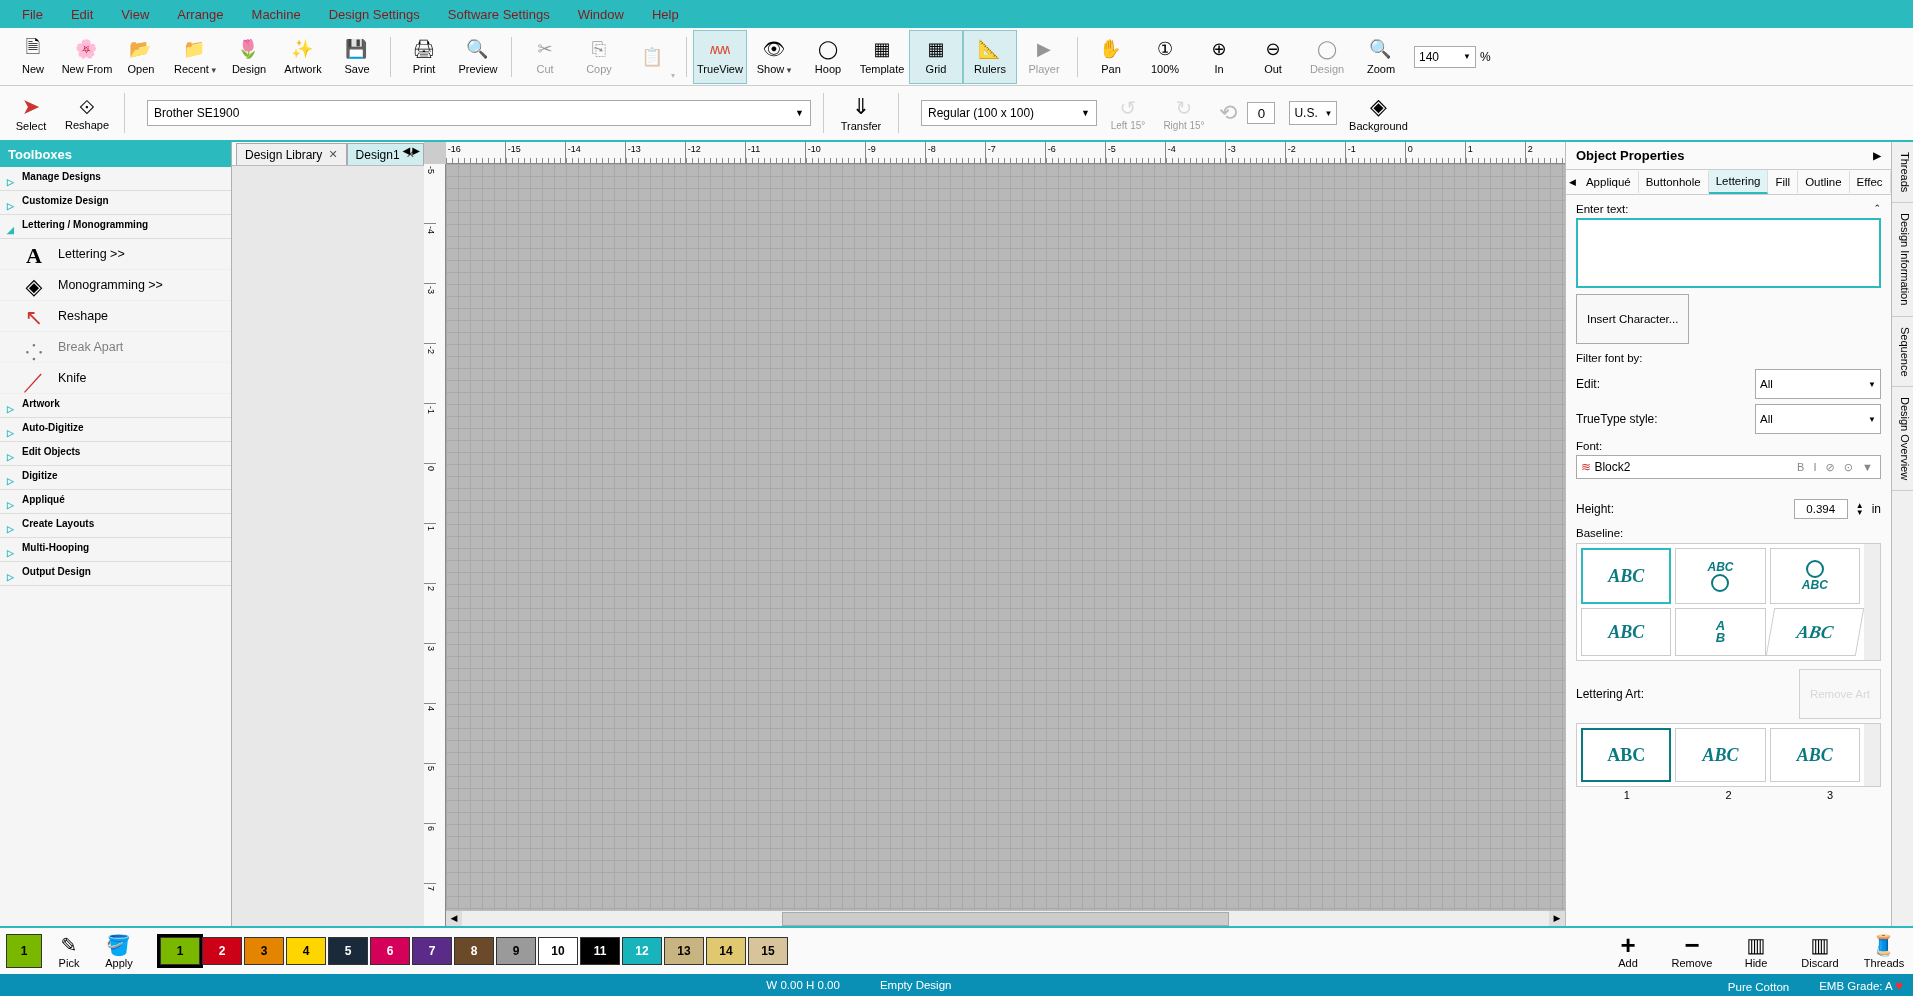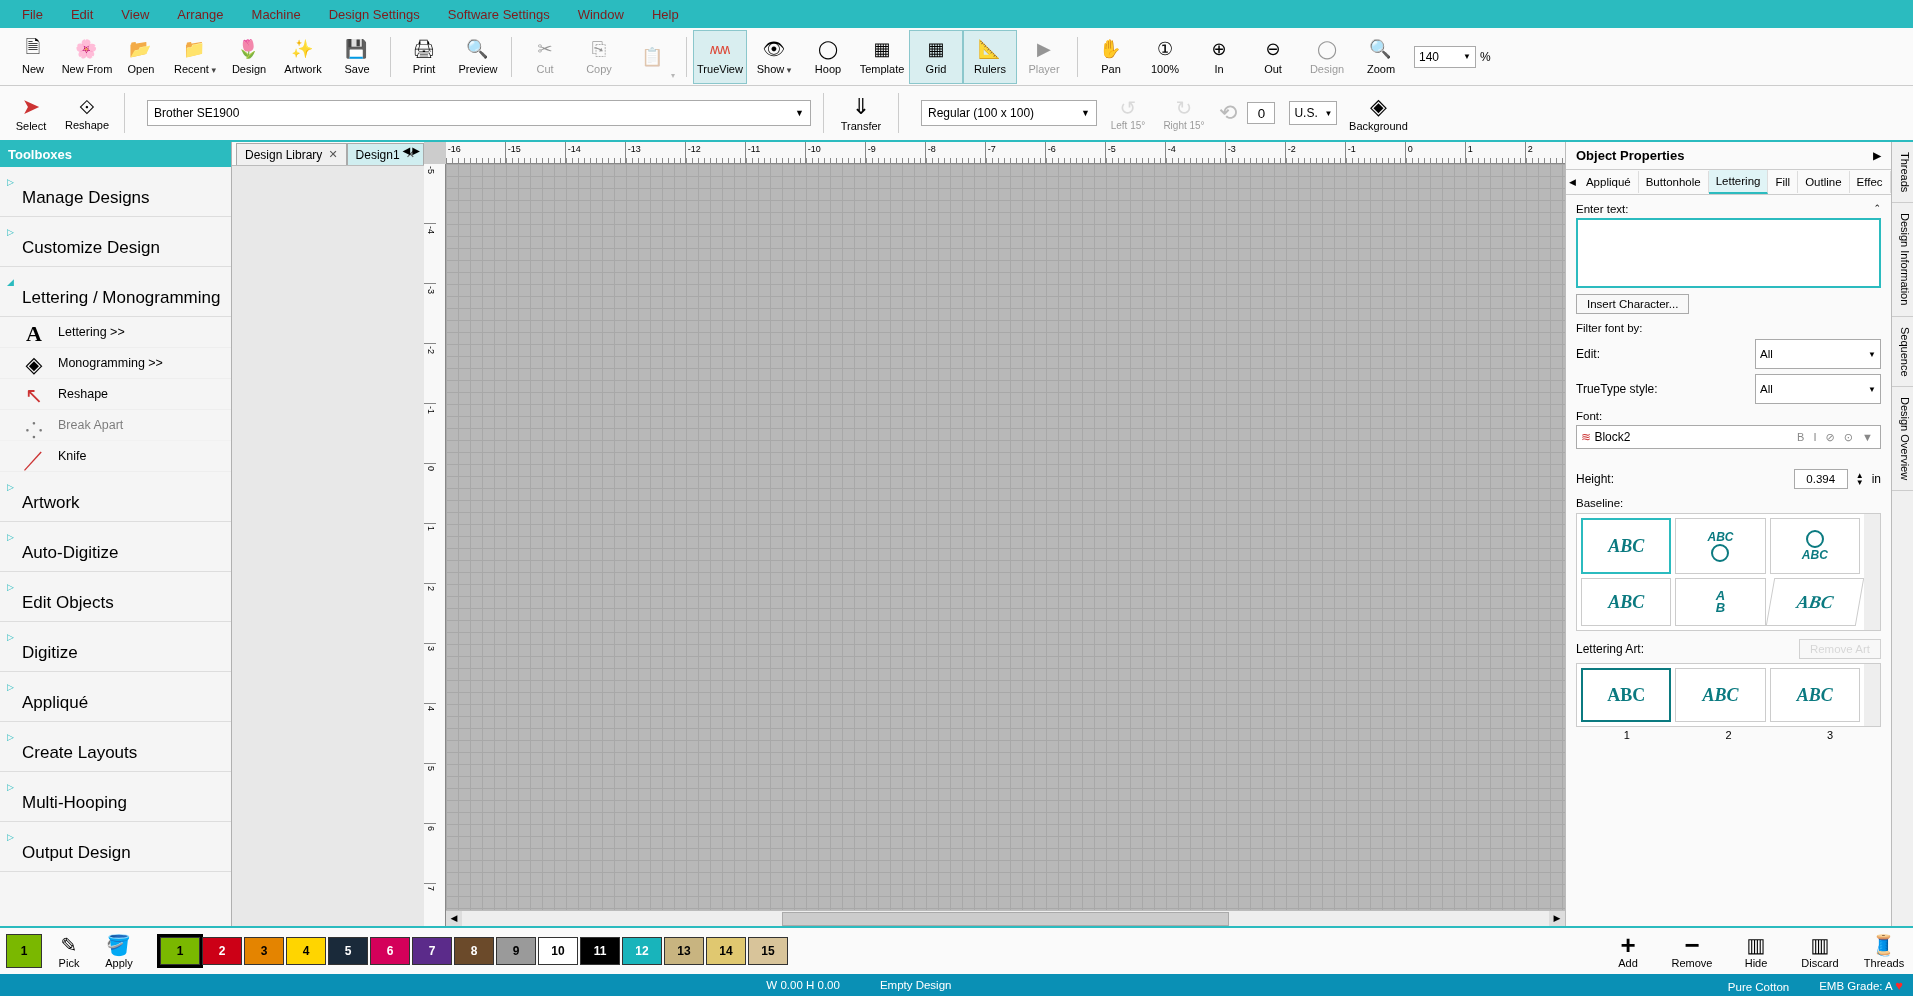--- a/index.html
+++ b/index.html
@@ -22,21 +22,21 @@
 .hoop-combo { width: 176px; height: 26px; border: 1px solid #aaa; background: #fff; display: flex; align-items: center; padding: 0 6px; justify-content: space-between; margin-left: 10px; }
 .small-input { width: 28px; height: 22px; border:1px solid #aaa; background:#fff; text-align:center; }
 .units-combo { width:48px; height:24px; border:1px solid #aaa; background:#fff; display:flex; align-items:center; padding:0 4px; justify-content:space-between; margin-left:8px;}
 .mid { flex: 1; display: flex; min-height: 0; }
 .toolboxes { width: 232px; background: #f5f5f5; border-right: 1px solid #b0b0b0; display: flex; flex-direction: column; }
 .toolboxes .hdr { background: #2bbbbf; color: #fff; font-weight: bold; font-size: 13px; padding: 5px 8px; }
 .tb-body { flex: 1; overflow-y: auto; }
 .tb-body::-webkit-scrollbar { width: 16px; }
 .tb-body::-webkit-scrollbar-track { background: #eee; }
 .tb-body::-webkit-scrollbar-thumb { background: #ccc; }
-.tb-acc { padding: 21px 10px 8px 22px; font-weight: normal; border-bottom: 1px solid #ddd; cursor: pointer; position: relative; font-size: 17px; }
+.tb-acc { padding: 4px 10px 8px 22px; font-weight: bold; border-bottom: 1px solid #ddd; cursor: pointer; position: relative; font-size: 10px; }
 .tb-acc::before { content: "▷"; position: absolute; left: 7px; font-size: 9px; top: 10px; color:#2bbbbf; }
 .tb-acc.open::before { content: "◢"; color:#2bbbbf; }
 .tb-tool { padding: 8px 10px 8px 58px; border-bottom: 1px solid #eee; cursor: pointer; position: relative; font-size:12.5px; }
 .tb-tool .tic { position: absolute; left: 20px; top: 4px; font-size: 22px; width:28px; text-align:center;}
 .canvas-col { flex: 1; display: flex; flex-direction: row; background:#e8e8e8; }
 .tabs { height: 24px; background: #fafafa; border-bottom: 1px solid #bbb; display: flex; align-items: flex-end; padding-left: 4px; position:relative; }
 .tab { height: 22px; padding: 3px 8px; border: 1px solid #aaa; border-bottom: none; background: #f0f0f0; font-size: 12px; display: flex; align-items: center; gap: 6px; cursor:pointer;}
 .tab.active { background: #d0eef0; }
 .tab .x { font-size: 11px; color: #555; }
 .tabnav { position:absolute; right:4px; top:3px; font-size:10px; display:flex; gap:2px; }
@@ -52,21 +52,21 @@
 .hscroll .arl { position:absolute; left:0; top:0; width:16px; height:16px; background:#ddd; text-align:center; line-height:14px; font-size:9px;}
 .hscroll .arr { position:absolute; right:0; top:0; width:16px; height:16px; background:#ddd; text-align:center; line-height:14px; font-size:9px;}
 .right-col { width: 326px; background: #fafafa; border-left: 1px solid #bbb; display: flex; flex-direction: column; }
 .rp-hdr { background: #fafafa; border-bottom: 1px solid #ccc; padding: 6px 10px; font-weight: bold; font-size: 13px; display:flex; justify-content:space-between; align-items:center;}
 .rp-tabs { display: flex; border-bottom: 1px solid #ccc; font-size: 11.5px; align-items:center;}
 .rp-tab { padding: 5px 7px; border-right: 1px solid #ddd; cursor: pointer; }
 .rp-tab.active { background: #e0f4f6; border-bottom: 2px solid #2bbbbf; }
 .rp-body { flex: 1; padding: 8px 10px; font-size: 12px; overflow-y: auto; }
 .rp-body label { display: block; font-size: 11.5px; margin-bottom: 3px; }
 .entertext { width: 100%; height: 70px; border: 2px solid #2bbbbf; background: #fff; margin-bottom: 6px; }
-.btn { border: 1px solid #aaa; background: #f8f8f8; padding: 3px 10px; font-size: 11.5px; cursor: pointer; }
+.btn { border: 1px solid #aaa; background: #f8f8f8; padding: 18px 10px; font-size: 11.5px; cursor: pointer; }
 .filter-row { display: flex; align-items: center; justify-content: space-between; margin: 5px 0; }
 .filter-row select, .filter-row .sel { width: 126px; height: 20px; border:1px solid #aaa; background:#fff; font-size:11.5px; display:flex; align-items:center; padding:14px 4px; justify-content:space-between;}
 .font-row { width:100%; height:24px; border:1px solid #aaa; background:#fff; display:flex; align-items:center; padding:0 4px; margin-top:3px; justify-content:space-between;}
 .font-row .icons { color:#888; font-size:11px; letter-spacing:3px;}
 .hrow { display:flex; align-items:center; gap:8px; margin-top:20px;}
 .hrow input { width:54px; height:20px; border:1px solid #aaa; text-align:center; font-size:11.5px;}
 .baselines, .letterart { border:1px solid #ccc; background:#fff; margin-top:4px; display:grid; grid-template-columns:repeat(3,1fr); gap:4px; padding:4px; position:relative;}
 .baselines { height: 118px; }
 .letterart { height: 64px; }
 .b-thumb { border:1px solid #ccc; display:flex; align-items:center; justify-content:center; color:#0b7a80; font-weight:bold; font-size:18px; font-family:Georgia,serif; font-style:italic;}

